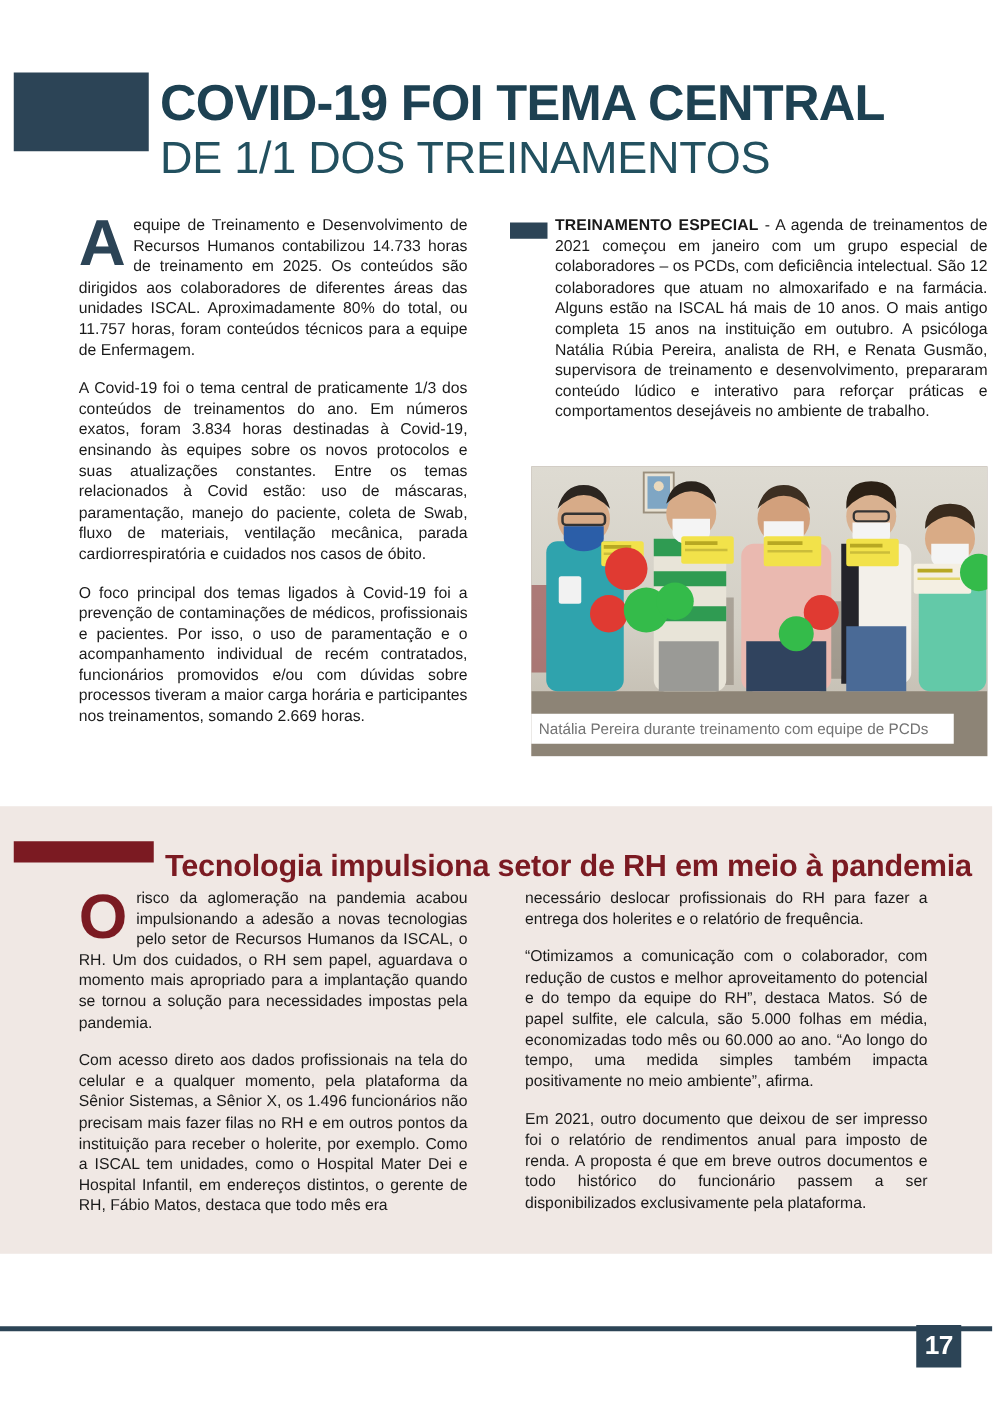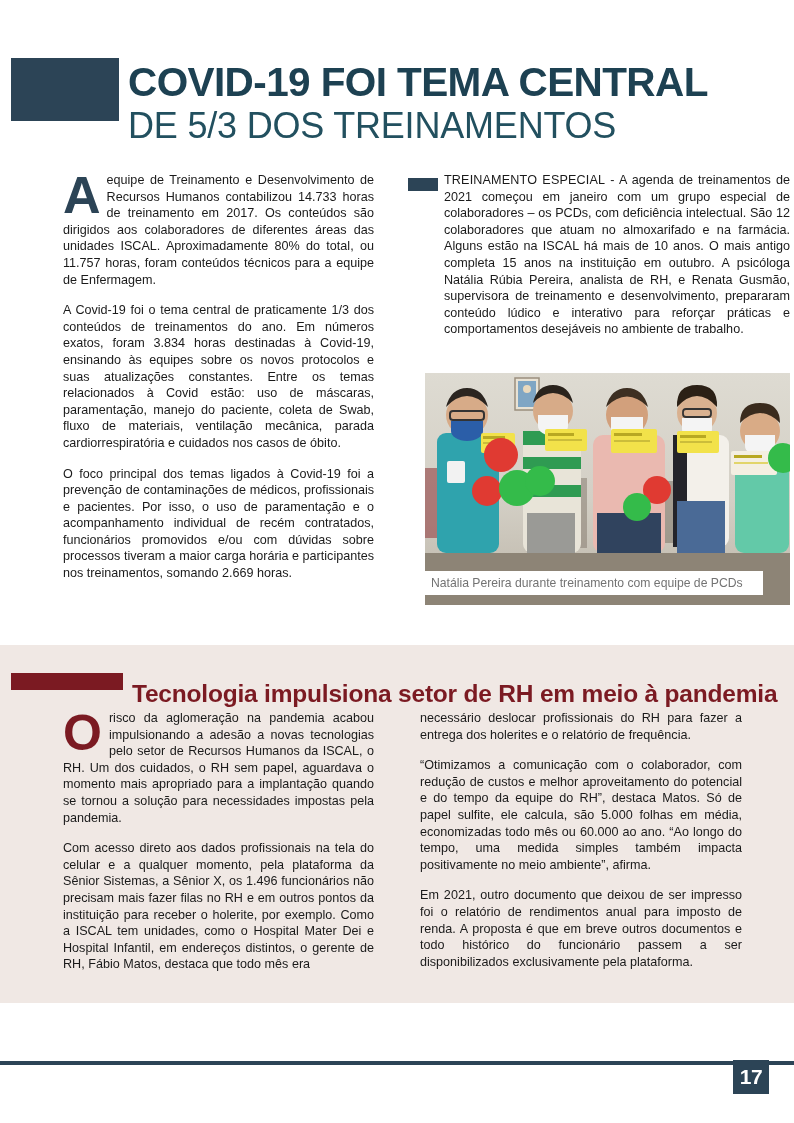--- a/index.html
+++ b/index.html
@@ -108,21 +108,21 @@
     left: 0;
     top: 6px;
     width: 30px;
     height: 13px;
     background: #2c4456;
   }
   .kicker-para {
     position: relative;
     padding-left: 36px;
   }
-  .kicker-label { font-weight: 400; letter-spacing: 0.15px; }
+  .kicker-label { font-weight: 700; letter-spacing: 0.15px; }
 
   
   .photo-wrap {
     position: absolute;
     left: 425px;
     top: 373px;
     width: 365px;
     height: 232px;
     overflow: hidden;
     background: #b9b0a6;
@@ -212,26 +212,26 @@
 </style>
 </head>
 <body>
 
 <div class="page">
 
   <div class="headline-block">
     <div class="headline-square"></div>
     <div class="headline-text">
       <div class="headline-line1">COVID-19 FOI TEMA CENTRAL</div>
-      <div class="headline-line2">DE 5/3 DOS TREINAMENTOS</div>
+      <div class="headline-line2">DE 1/1 DOS TREINAMENTOS</div>
     </div>
   </div>
 
   <div class="top-left-col">
-    <p class="body"><span class="dropcap-a">A</span><span>equipe de Treinamento e Desenvolvimento de Recursos Humanos contabilizou 14.733 horas de treinamento em 2017. Os conteúdos são dirigidos aos colaboradores de diferentes áreas das unidades ISCAL. Aproximadamente 80% do total, ou 11.757 horas, foram conteúdos técnicos para a equipe de Enfermagem.</span></p>
+    <p class="body"><span class="dropcap-a">A</span><span>equipe de Treinamento e Desenvolvimento de Recursos Humanos contabilizou 14.733 horas de treinamento em 2025. Os conteúdos são dirigidos aos colaboradores de diferentes áreas das unidades ISCAL. Aproximadamente 80% do total, ou 11.757 horas, foram conteúdos técnicos para a equipe de Enfermagem.</span></p>
     <p class="body">A Covid-19 foi o tema central de praticamente 1/3 dos conteúdos de treinamentos do ano. Em números exatos, foram 3.834 horas destinadas à Covid-19, ensinando às equipes sobre os novos protocolos e suas atualizações constantes. Entre os temas relacionados à Covid estão: uso de máscaras, paramentação, manejo do paciente, coleta de Swab, fluxo de materiais, ventilação mecânica, parada cardiorrespiratória e cuidados nos casos de óbito.</p>
     <p class="body">O foco principal dos temas ligados à Covid-19 foi a prevenção de contaminações de médicos, profissionais e pacientes. Por isso, o uso de paramentação e o acompanhamento individual de recém contratados, funcionários promovidos e/ou com dúvidas sobre processos tiveram a maior carga horária e participantes nos treinamentos, somando 2.669 horas.</p>
   </div>
 
   <div class="top-right-col">
     <p class="body kicker-para">
       <span class="kicker-marker"></span><span class="kicker-label">TREINAMENTO ESPECIAL</span><span> - A agenda de treinamentos de 2021 começou em janeiro com um grupo especial de colaboradores – os  PCDs, com deficiência intelectual. São 12 colaboradores que atuam no almoxarifado e na farmácia. Alguns estão na ISCAL há mais de 10 anos. O mais antigo completa 15 anos na instituição em outubro. A psicóloga Natália Rúbia Pereira, analista de RH, e Renata Gusmão, supervisora de treinamento e desenvolvimento, prepararam conteúdo lúdico e interativo para reforçar práticas e comportamentos desejáveis no ambiente de trabalho.</span>
     </p>
   </div>
 

